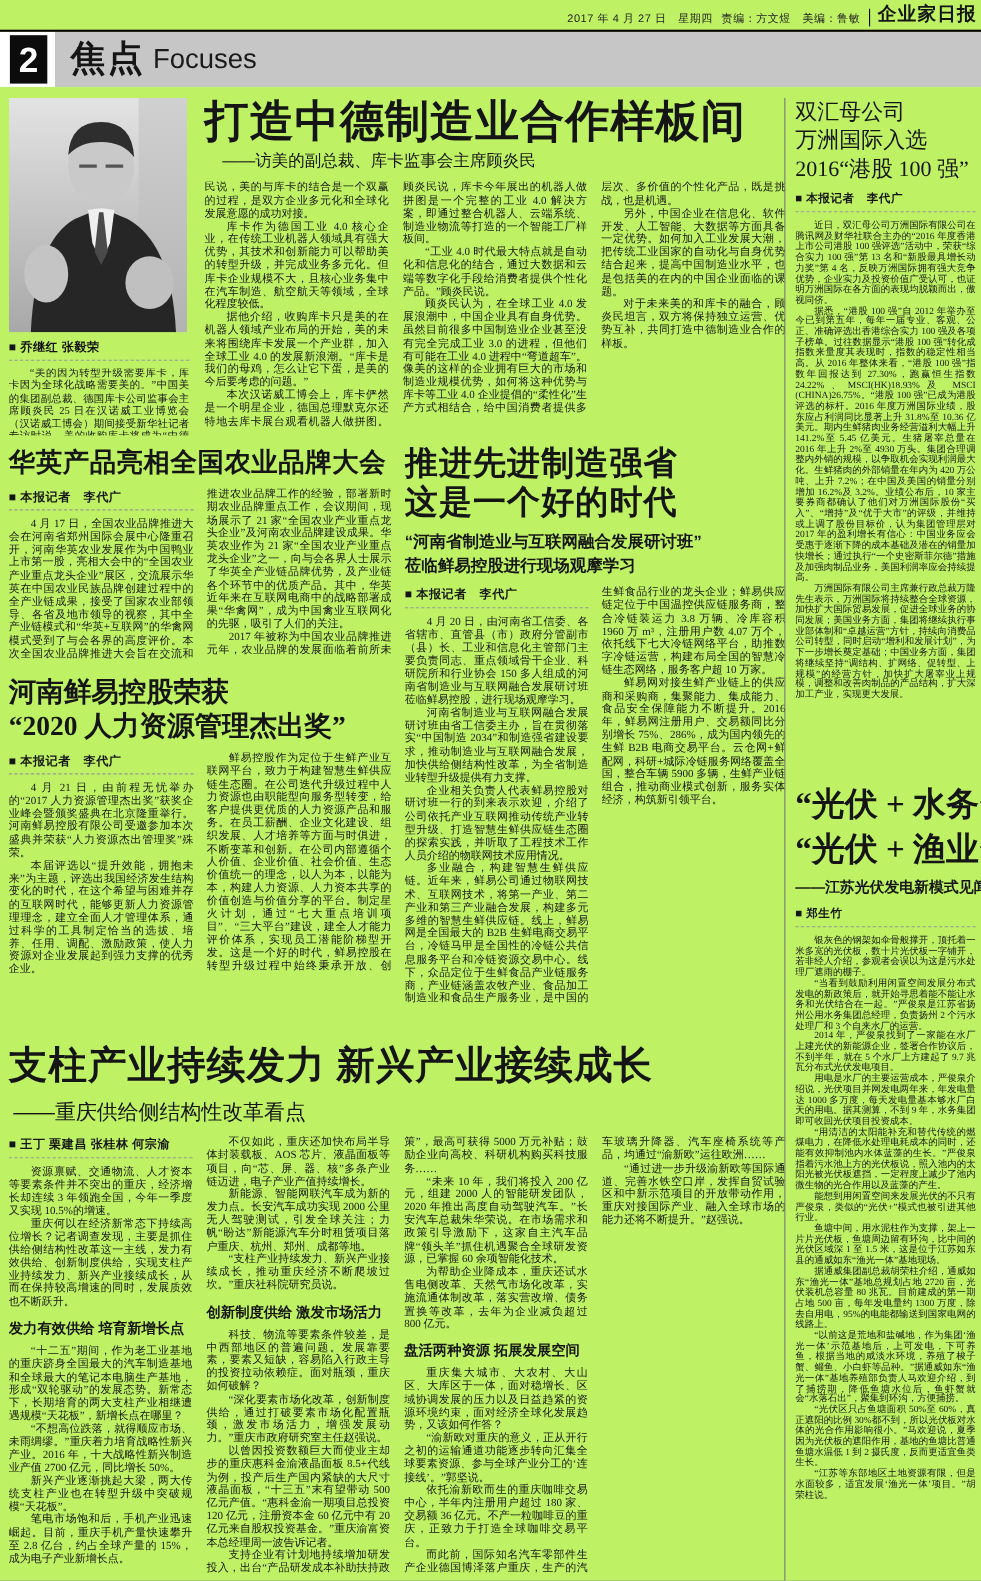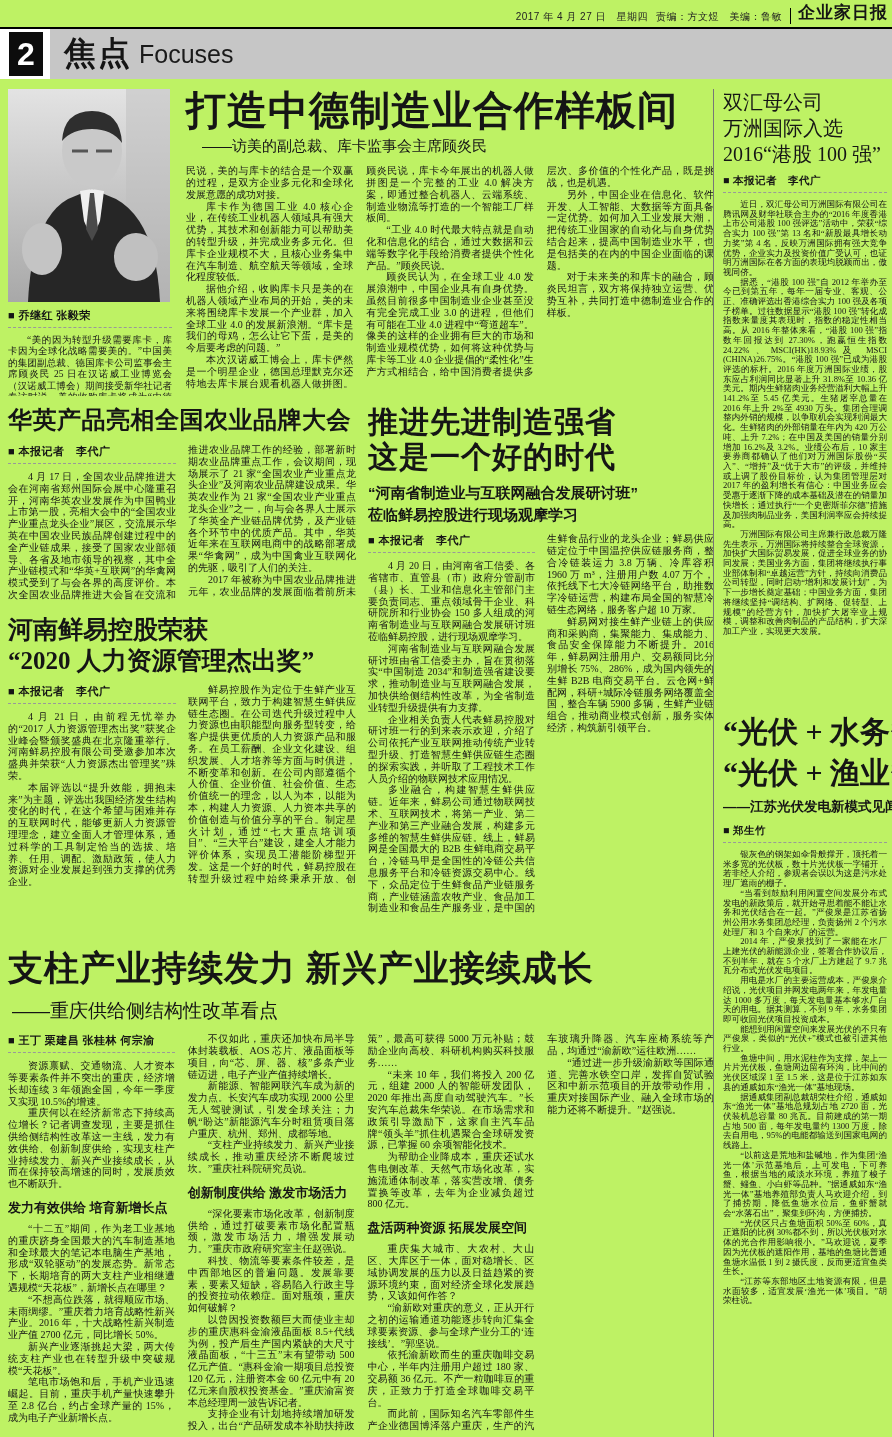--- a/index.html
+++ b/index.html
@@ -210,22 +210,22 @@
           <p class="body">重庆何以在经济新常态下持续高位增长？记者调查发现，主要是抓住供给侧结构性改革这一主线，发力有效供给、创新制度供给，实现支柱产业持续发力、新兴产业接续成长，从而在保持较高增速的同时，发展质效也不断跃升。</p>
           <div class="subhead">发力有效供给 培育新增长点</div>
           <p class="body">“十二五”期间，作为老工业基地的重庆跻身全国最大的汽车制造基地和全球最大的笔记本电脑生产基地，形成“双轮驱动”的发展态势。新常态下，长期培育的两大支柱产业相继遭遇规模“天花板”，新增长点在哪里？</p>
           <p class="body">“不想高位跌落，就得顺应市场、未雨绸缪。”重庆着力培育战略性新兴产业。2016 年，十大战略性新兴制造业产值 2700 亿元，同比增长 50%。</p>
           <p class="body">新兴产业逐渐挑起大梁，两大传统支柱产业也在转型升级中突破规模“天花板”。</p>
           <p class="body">笔电市场饱和后，手机产业迅速崛起。目前，重庆手机产量快速攀升至 2.8 亿台，约占全球产量的 15%，成为电子产业新增长点。</p>
           <p class="body">不仅如此，重庆还加快布局半导体封装载板、AOS 芯片、液晶面板等项目，向“芯、屏、器、核”多条产业链迈进，电子产业产值持续增长。</p>
           <p class="body">新能源、智能网联汽车成为新的发力点。长安汽车成功实现 2000 公里无人驾驶测试，引发全球关注；力帆“盼达”新能源汽车分时租赁项目落户重庆、杭州、郑州、成都等地。</p>
           <p class="body">“支柱产业持续发力、新兴产业接续成长，推动重庆经济不断爬坡过坎。”重庆社科院研究员说。</p>
           <div class="subhead">创新制度供给 激发市场活力</div>
+          <p class="body">科技、物流等要素条件较差，是中西部地区的普遍问题。发展靠要素，要素又短缺，容易陷入行政主导的投资拉动依赖症。面对瓶颈，重庆如何破解？</p>
           <p class="body">“深化要素市场化改革，创新制度供给，通过打破要素市场化配置瓶颈，激发市场活力，增强发展动力。”重庆市政府研究室主任赵强说。</p>
-          <p class="body">科技、物流等要素条件较差，是中西部地区的普遍问题。发展靠要素，要素又短缺，容易陷入行政主导的投资拉动依赖症。面对瓶颈，重庆如何破解？</p>
           <p class="body">以曾因投资数额巨大而使业主却步的重庆惠科金渝液晶面板 8.5+代线为例，投产后生产国内紧缺的大尺寸液晶面板，“十三五”末有望带动 500 亿元产值。“惠科金渝一期项目总投资 120 亿元，注册资本金 60 亿元中有 20 亿元来自股权投资基金。”重庆渝富资本总经理周一波告诉记者。</p>
           <p class="body">支持企业有计划地持续增加研发投入，出台“产品研发成本补助扶持政策”，最高可获得 5000 万元补贴；鼓励企业向高校、科研机构购买科技服务……</p>
           <p class="body">“未来 10 年，我们将投入 200 亿元，组建 2000 人的智能研发团队，2020 年推出高度自动驾驶汽车。”长安汽车总裁朱华荣说。在市场需求和政策引导激励下，这家自主汽车品牌“领头羊”抓住机遇聚合全球研发资源，已掌握 60 余项智能化技术。</p>
           <p class="body">为帮助企业降成本，重庆还试水售电侧改革、天然气市场化改革，实施流通体制改革，落实营改增、债务置换等改革，去年为企业减负超过 800 亿元。</p>
           <div class="subhead">盘活两种资源 拓展发展空间</div>
           <p class="body">重庆集大城市、大农村、大山区、大库区于一体，面对稳增长、区域协调发展的压力以及日益趋紧的资源环境约束，面对经济全球化发展趋势，又该如何作答？</p>
           <p class="body">“渝新欧对重庆的意义，正从开行之初的运输通道功能逐步转向汇集全球要素资源、参与全球产业分工的‘连接线’。”郭坚说。</p>
           <p class="body">依托渝新欧而生的重庆咖啡交易中心，半年内注册用户超过 180 家、交易额 36 亿元。不产一粒咖啡豆的重庆，正致力于打造全球咖啡交易平台。</p>
           <p class="body">而此前，国际知名汽车零部件生产企业德国博泽落户重庆，生产的汽车玻璃升降器、汽车座椅系统等产品，均通过“渝新欧”运往欧洲……</p>
           <p class="body">“通过进一步升级渝新欧等国际通道、完善水铁空口岸，发挥自贸试验区和中新示范项目的开放带动作用，重庆对接国际产业、融入全球市场的能力还将不断提升。”赵强说。</p>
@@ -254,20 +254,21 @@
           <span>“光伏 + 水务”</span><br>
           <span>“光伏 + 渔业”</span>
         </h2>
         <div class="sub-guangfu">——江苏光伏发电新模式见闻</div>
         <div class="byline">■ 郑生竹</div>
         <div class="gf-body">
           <p class="body">银灰色的钢架如伞骨般撑开，顶托着一米多宽的光伏板，数十片光伏板一字铺开，若非经人介绍，参观者会误以为这是污水处理厂遮雨的棚子。</p>
           <p class="body">“当看到鼓励利用闲置空间发展分布式发电的新政策后，就开始寻思着能不能让水务和光伏结合在一起。”严俊泉是江苏省扬州公用水务集团总经理，负责扬州 2 个污水处理厂和 3 个自来水厂的运营。</p>
           <p class="body">2014 年，严俊泉找到了一家能在水厂上建光伏的新能源企业，签署合作协议后，不到半年，就在 5 个水厂上方建起了 9.7 兆瓦分布式光伏发电项目。</p>
           <p class="body">用电是水厂的主要运营成本，严俊泉介绍说，光伏项目并网发电两年来，年发电量达 1000 多万度，每天发电量基本够水厂白天的用电。据其测算，不到 9 年，水务集团即可收回光伏项目投资成本。</p>
+          <p class="body">“用清洁的太阳能补充和替代传统的燃煤电力，在降低水处理电耗成本的同时，还能有效抑制池内水体蓝藻的生长。”严俊泉指着污水池上方的光伏板说，照入池内的太阳光被光伏板遮挡，一定程度上减少了池内微生物的光合作用以及蓝藻的产生。</p>
           <p class="body">能想到用闲置空间来发展光伏的不只有严俊泉，类似的“光伏+”模式也被引进其他行业。</p>
           <p class="body">鱼塘中间，用水泥柱作为支撑，架上一片片光伏板，鱼塘周边留有环沟，比中间的光伏区域深 1 至 1.5 米，这是位于江苏如东县的通威如东“渔光一体”基地现场。</p>
           <p class="body">据通威集团副总裁胡荣柱介绍，通威如东“渔光一体”基地总规划占地 2720 亩，光伏装机总容量 80 兆瓦。目前建成的第一期占地 500 亩，每年发电量约 1300 万度，除去自用电，95%的电能都输送到国家电网的线路上。</p>
           <p class="body">“以前这是荒地和盐碱地，作为集团‘渔光一体’示范基地后，上可发电，下可养鱼，根据当地的咸淡水环境，养殖了梭子蟹、鲻鱼、小白虾等品种。”据通威如东“渔光一体”基地养殖部负责人马欢迎介绍，到了捕捞期，降低鱼塘水位后，鱼虾蟹就会“水落石出”，聚集到环沟，方便捕捞。</p>
           <p class="body">“光伏区只占鱼塘面积 50%至 60%，真正遮阳的比例 30%都不到，所以光伏板对水体的光合作用影响很小。”马欢迎说，夏季因为光伏板的遮阳作用，基地的鱼塘比普通鱼塘水温低 1 到 2 摄氏度，反而更适宜鱼类生长。</p>
           <p class="body">“江苏等东部地区土地资源有限，但是水面较多，适宜发展‘渔光一体’项目。”胡荣柱说。</p>
         </div>
       </section>
     </aside>
   </div>

